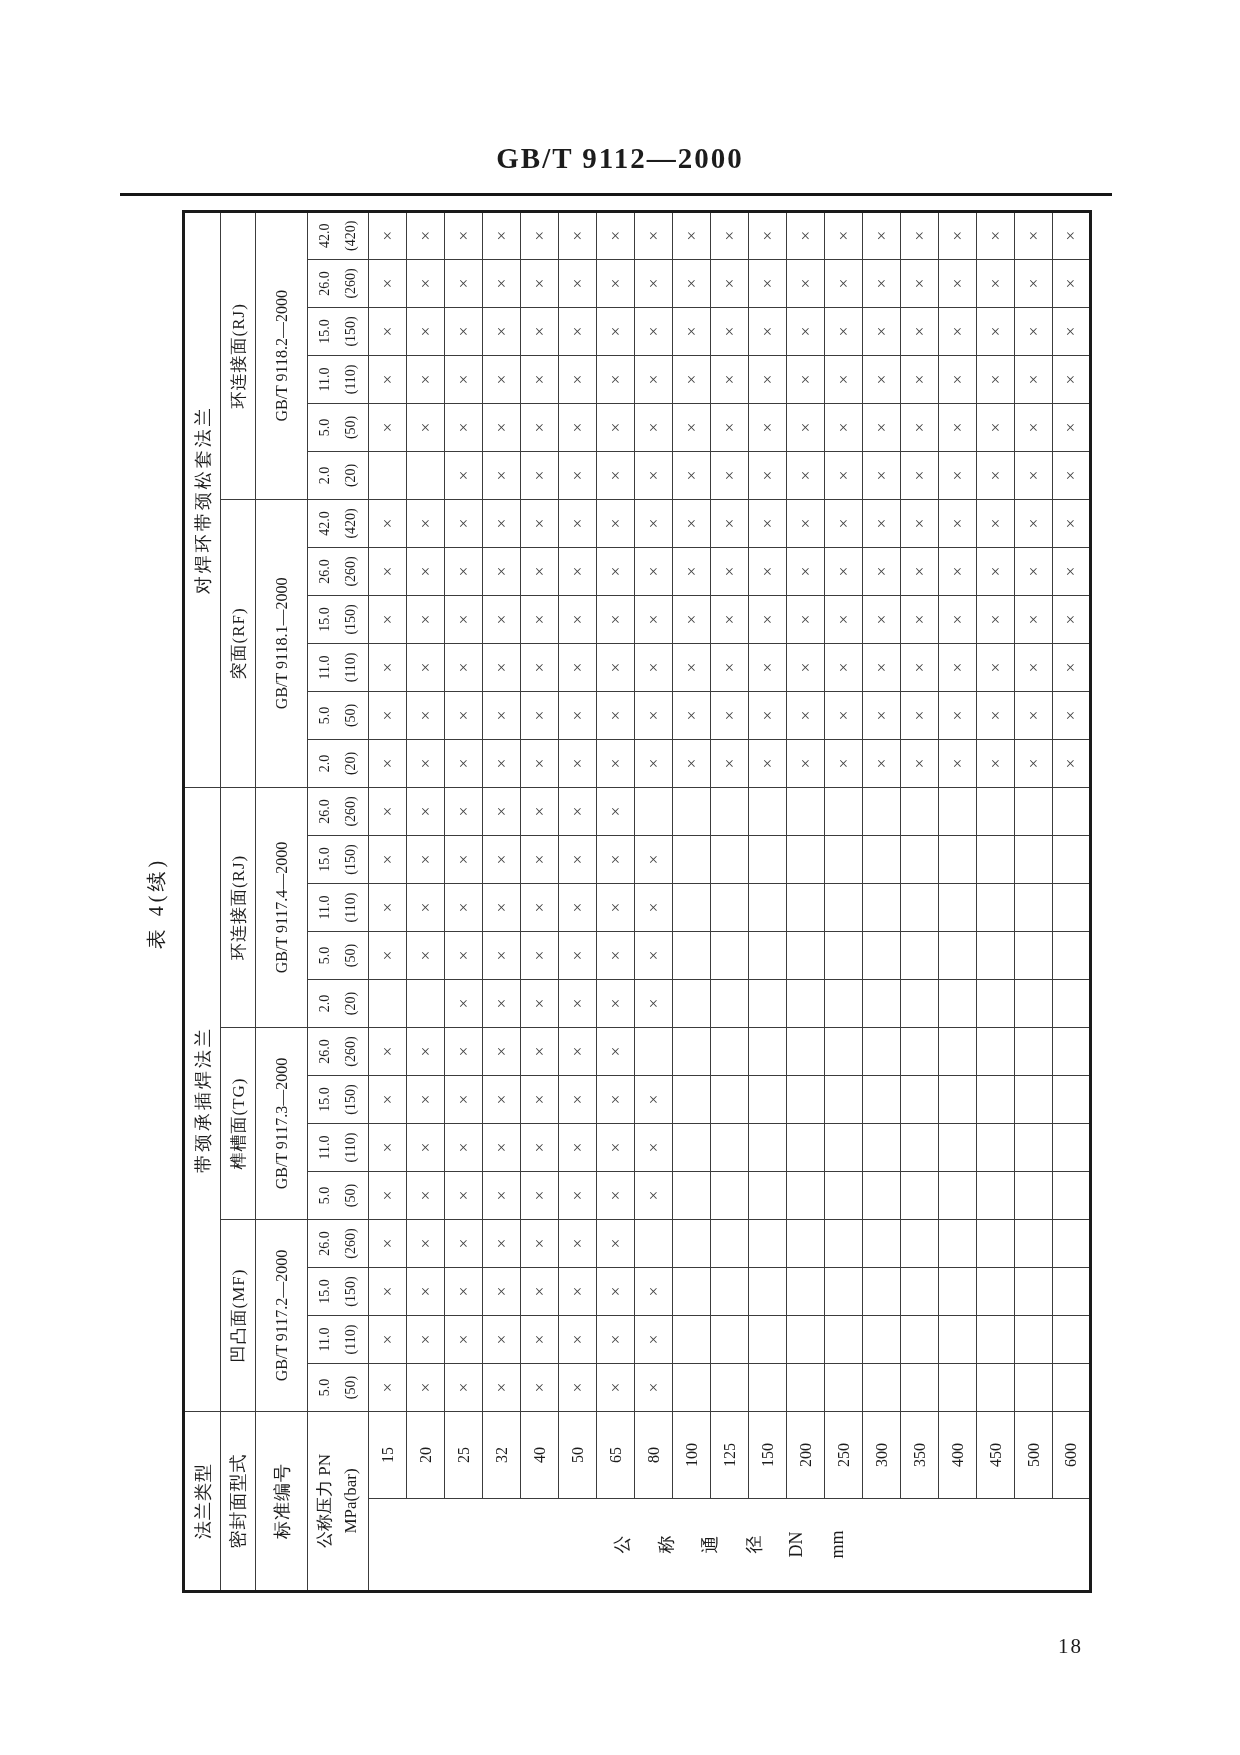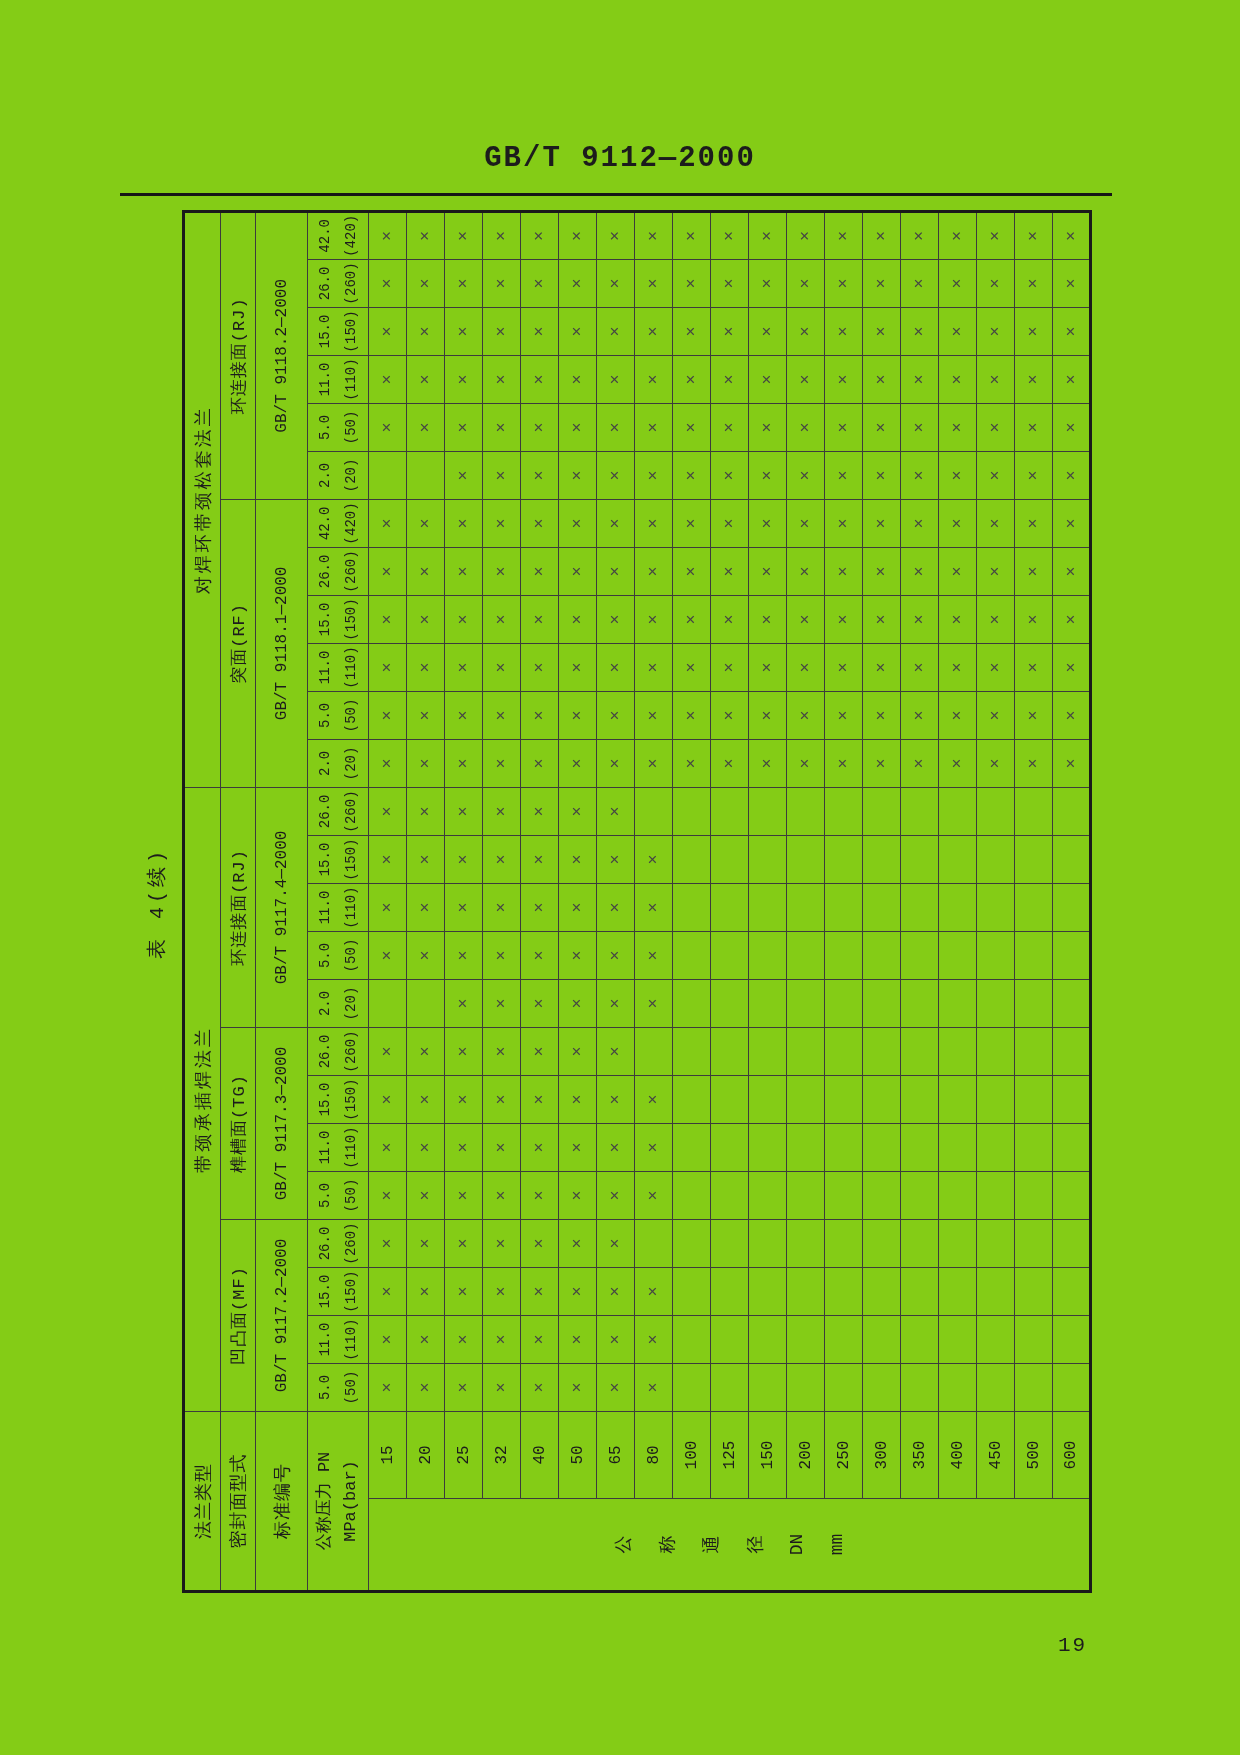--- a/index.html
+++ b/index.html
@@ -1,22 +1,22 @@
 <!DOCTYPE html>
 <html><head>
 <meta charset="utf-8">
 <style>
   html,body{margin:0;padding:0;background:#e8e8e6;}
   .page{
     position:relative;
     width:1240px;height:1755px;
     margin:0 auto;
-    background:#84cc16;
+    background:#ffffff;
     overflow:hidden;
-    font-family:Liberation Mono, monospace;
+    font-family:Liberation Serif, serif;
     color:#1c1c1c;
   }
   .doc-title{
     position:absolute;left:0;top:142px;width:100%;
     text-align:center;
     font-size:29px;font-weight:bold;letter-spacing:2px;
   }
   .title-rule{
     position:absolute;left:120px;top:193px;width:992px;height:3px;
     background:#161616;
@@ -765,14 +765,14 @@
             <td class="mk">×</td>
             <td class="mk">×</td>
             <td class="mk">×</td>
             <td class="mk">×</td>
             <td class="mk">×</td>
           </tr>
         </tbody>
       </table>
   </div>
 
-  <div class="pageno">19</div>
+  <div class="pageno">18</div>
 </div>
 
 </body></html>

